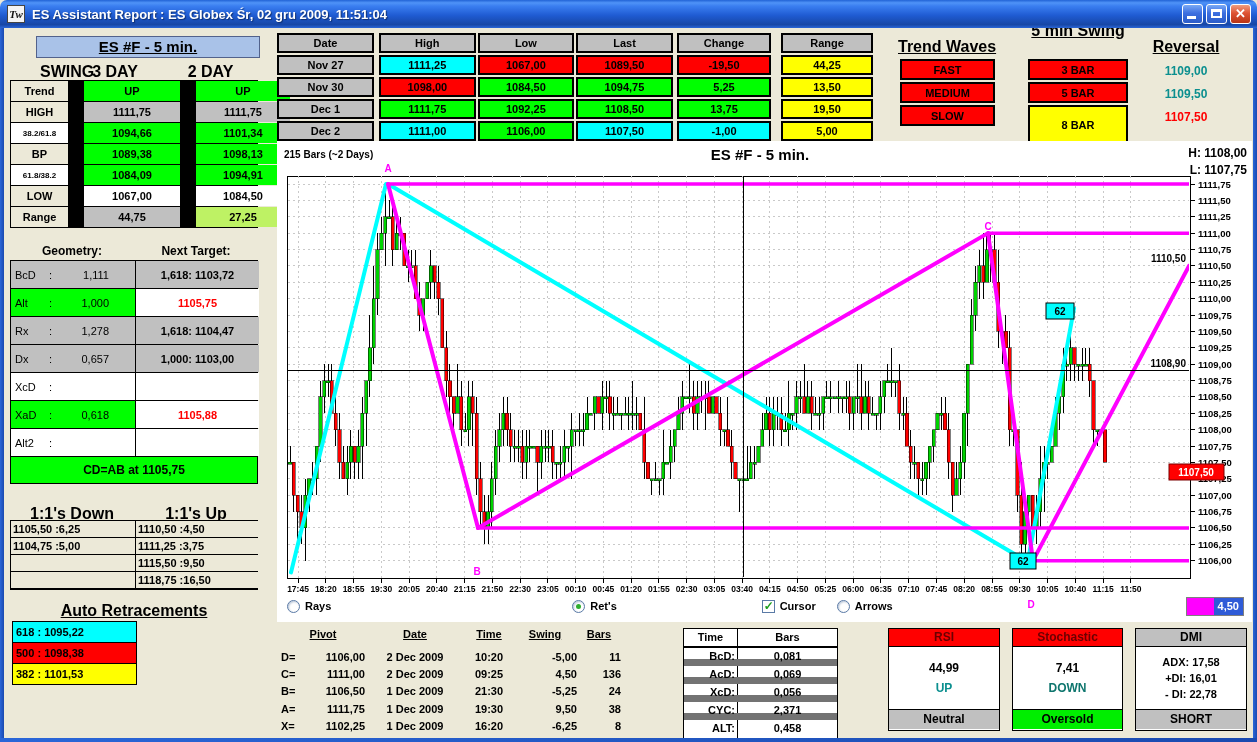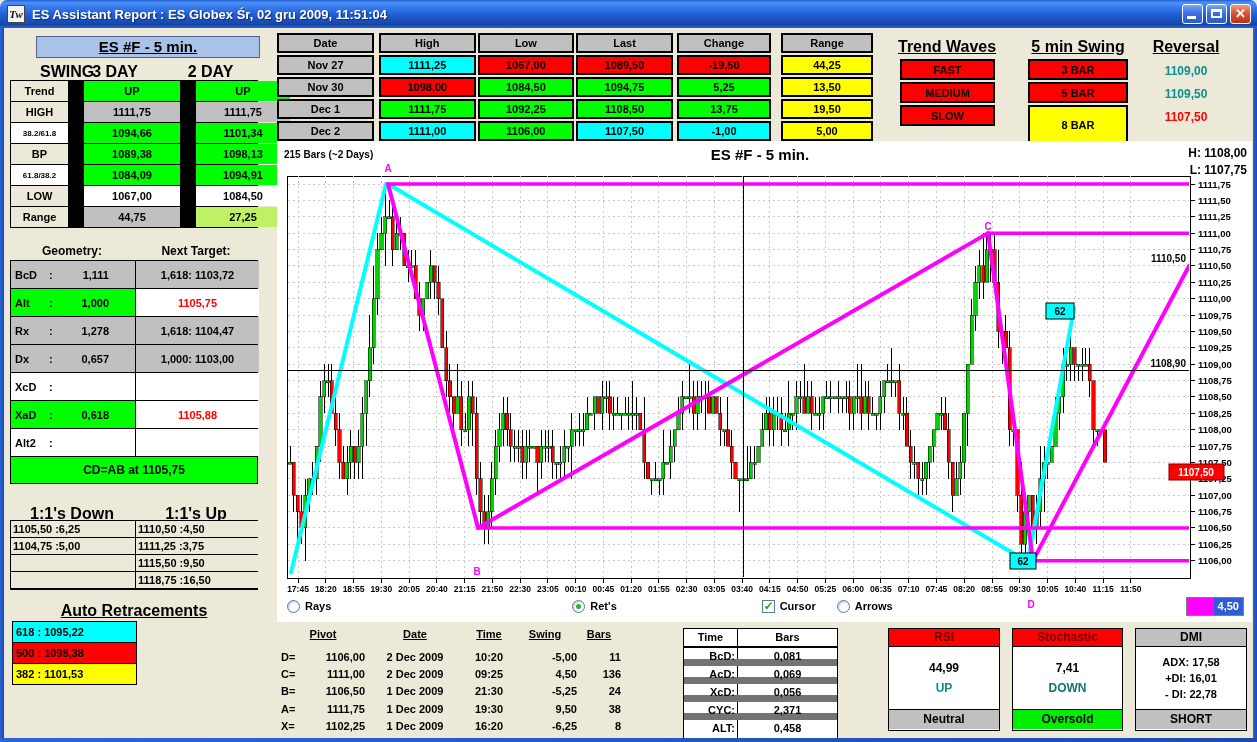--- a/index.html
+++ b/index.html
@@ -29,21 +29,21 @@
     border:1px solid #52628c; text-align:center; font-size:15px; font-weight:bold;
     text-decoration:underline; line-height:20px; }
   .colhead { font-size:16px; font-weight:bold; text-align:center; }
   #swing-table { left:10px; top:80px; width:248px; border:1px solid #000; background:#000; }
   .srow { display:grid; grid-template-columns:57px 96px 94px; gap:16px; margin-bottom:1px; }
   .srow:last-child { margin-bottom:0; }
   .scell { height:20px; font-size:11px; font-weight:bold; display:flex; align-items:center; justify-content:center; background:#ece9d8; }
   .scell.small { font-size:8px; background:#fff; }
   #geom-table { left:10px; top:260px; width:248px; border:1px solid #000; background:#000; }
   .grow { display:grid; grid-template-columns:124px 123px; gap:1px; margin-bottom:1px; }
-  .gleft { height:27px; display:flex; align-items:center; font-size:11px; font-weight:bold; padding:0 4px; }
+  .gleft { height:27px; display:flex; align-items:center; font-size:11px; font-weight:normal; padding:0 4px; }
   .gleft .rat { flex:1; text-align:right; padding-right:22px; }
   .gright { height:27px; display:flex; align-items:center; justify-content:center; font-size:11px; font-weight:bold; }
   #geom-footer { height:26px; background:#00ff00; display:flex; align-items:center; justify-content:center;
     font-size:12px; font-weight:bold; }
   #one-table { left:10px; top:520px; width:248px; border:1px solid #000; background:#000; }
   .orow { display:grid; grid-template-columns:124px 123px; gap:1px; margin-bottom:1px; }
   .ocell { height:16px; background:#ece9d8; font-size:11px; font-weight:bold; padding-left:2px; display:flex; align-items:center; }
   #retr-table { left:12px; top:621px; width:125px; border:1px solid #000; background:#000; }
   .rrow { height:20px; margin-bottom:1px; font-size:11px; font-weight:bold; padding-left:3px; display:flex; align-items:center; }
   .rrow:last-child { margin-bottom:0; }
@@ -323,21 +323,21 @@
       <div class="bcell" style="width: 92px; background: rgb(255, 255, 0);">5,00</div>
     </div>
   </div>
 
 <div class="abs colhead u" style="left:890px;top:38px;width:110px;text-align:left;padding-left:8px">Trend Waves</div>
 <div class="abs" id="waves-boxes" style="left:900px;top:59px;width:95px">
     <div class="bcell" style="background: rgb(255, 0, 0); height: 21px;">FAST</div>
     <div class="bcell" style="background: rgb(255, 0, 0); height: 21px;">MEDIUM</div>
     <div class="bcell" style="background: rgb(255, 0, 0); height: 21px;">SLOW</div>
   </div>
-<div class="abs colhead u" style="left:1028px;top:38px;width:100px">5 min Swing</div>
+<div class="abs colhead u" style="left:1028px;top:22px;width:100px">5 min Swing</div>
 <div class="abs" id="swing5-boxes" style="left:1028px;top:59px;width:100px">
     <div class="bcell" style="background: rgb(255, 0, 0); height: 21px;">3 BAR</div>
     <div class="bcell" style="background: rgb(255, 0, 0); height: 21px;">5 BAR</div>
     <div class="bcell" style="background: rgb(255, 255, 0); height: 39px;">8 BAR</div>
   </div>
 <div class="abs colhead u" style="left:1148px;top:38px;width:76px">Reversal</div>
 <div class="abs" id="reversal-values" style="left:1148px;top:59px;width:76px">
     <div class="rev-val" style="color: rgb(11, 143, 143);">1109,00</div>
     <div class="rev-val" style="color: rgb(11, 143, 143);">1109,50</div>
     <div class="rev-val" style="color: rgb(255, 0, 0);">1107,50</div>

